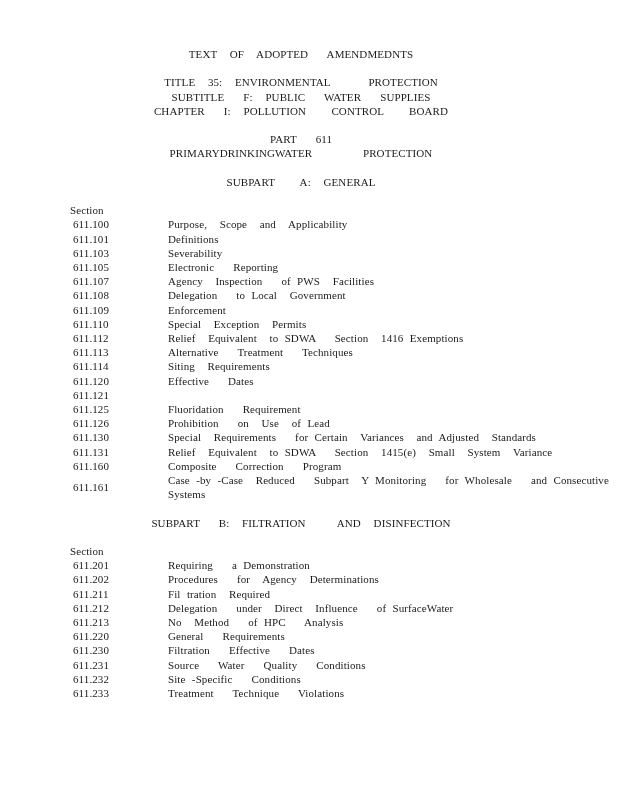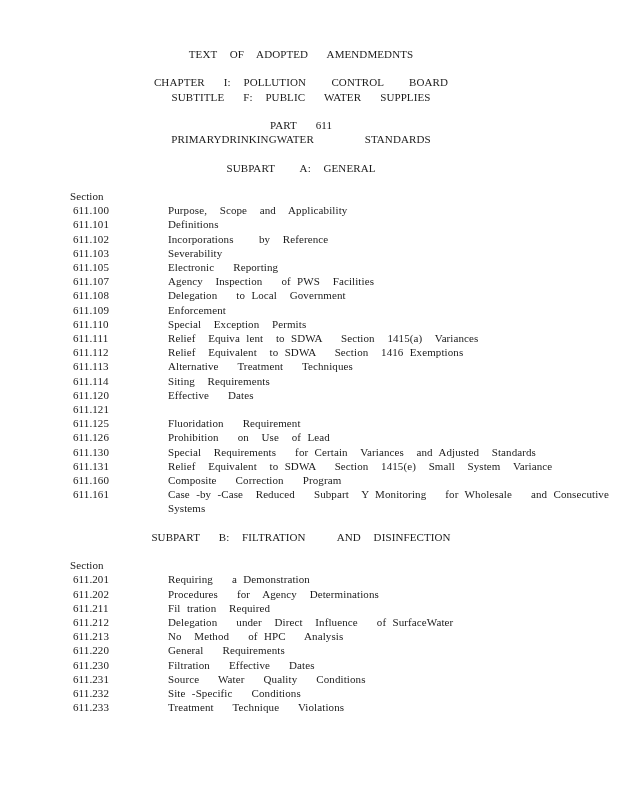--- a/index.html
+++ b/index.html
@@ -25,61 +25,59 @@
   }
   .gap { height: 14.2px; }
   .section-label {
     padding-left: 70px;
     white-space: pre;
     font-family: Liberation Serif, serif;
   }
   .row {
     display: flex;
     padding-left: 73px;
+    align-items: center;
   }
   .num {
     flex: 0 0 95px;
     white-space: pre;
   }
   .ttl {
     white-space: pre;
   }
 </style>
 </head>
 <body>
 
 <div class="page">
 
   <div class="hline">TEXT  OF  ADOPTED   AMENDMEDNTS</div>
   <div class="gap"></div>
 
+  <div class="hline">TITLE  35:  ENVIRONMENTAL      PROTECTION</div>
+  <div class="hline">SUBTITLE   F:  PUBLIC   WATER   SUPPLIES</div>
   <div class="hline">CHAPTER   I:  POLLUTION    CONTROL    BOARD</div>
-  <div class="hline">SUBTITLE   F:  PUBLIC   WATER   SUPPLIES</div>
   <div class="gap"></div>
 
   <div class="hline">PART   611</div>
-  <div class="hline">PRIMARYDRINKINGWATER        STANDARDS</div>
+  <div class="hline">PRIMARYDRINKINGWATER        PROTECTION</div>
   <div class="gap"></div>
 
   <div class="hline">SUBPART    A:  GENERAL</div>
   <div class="gap"></div>
 
   <div class="section-label">Section</div>
   <div>
       <div class="row">
         <span class="num">611.100</span>
         <div class="ttl">Purpose,  Scope  and  Applicability</div>
       </div>
       <div class="row">
         <span class="num">611.101</span>
         <div class="ttl">Definitions</div>
-      </div>
-      <div class="row">
-        <span class="num">611.102</span>
-        <div class="ttl">Incorporations    by  Reference</div>
       </div>
       <div class="row">
         <span class="num">611.103</span>
         <div class="ttl">Severability</div>
       </div>
       <div class="row">
         <span class="num">611.105</span>
         <div class="ttl">Electronic   Reporting</div>
       </div>
       <div class="row">
@@ -90,24 +88,20 @@
         <span class="num">611.108</span>
         <div class="ttl">Delegation   to Local  Government</div>
       </div>
       <div class="row">
         <span class="num">611.109</span>
         <div class="ttl">Enforcement</div>
       </div>
       <div class="row">
         <span class="num">611.110</span>
         <div class="ttl">Special  Exception  Permits</div>
-      </div>
-      <div class="row">
-        <span class="num">611.111</span>
-        <div class="ttl">Relief  Equiva lent  to SDWA   Section  1415(a)  Variances</div>
       </div>
       <div class="row">
         <span class="num">611.112</span>
         <div class="ttl">Relief  Equivalent  to SDWA   Section  1416 Exemptions</div>
       </div>
       <div class="row">
         <span class="num">611.113</span>
         <div class="ttl">Alternative   Treatment   Techniques</div>
       </div>
       <div class="row">

